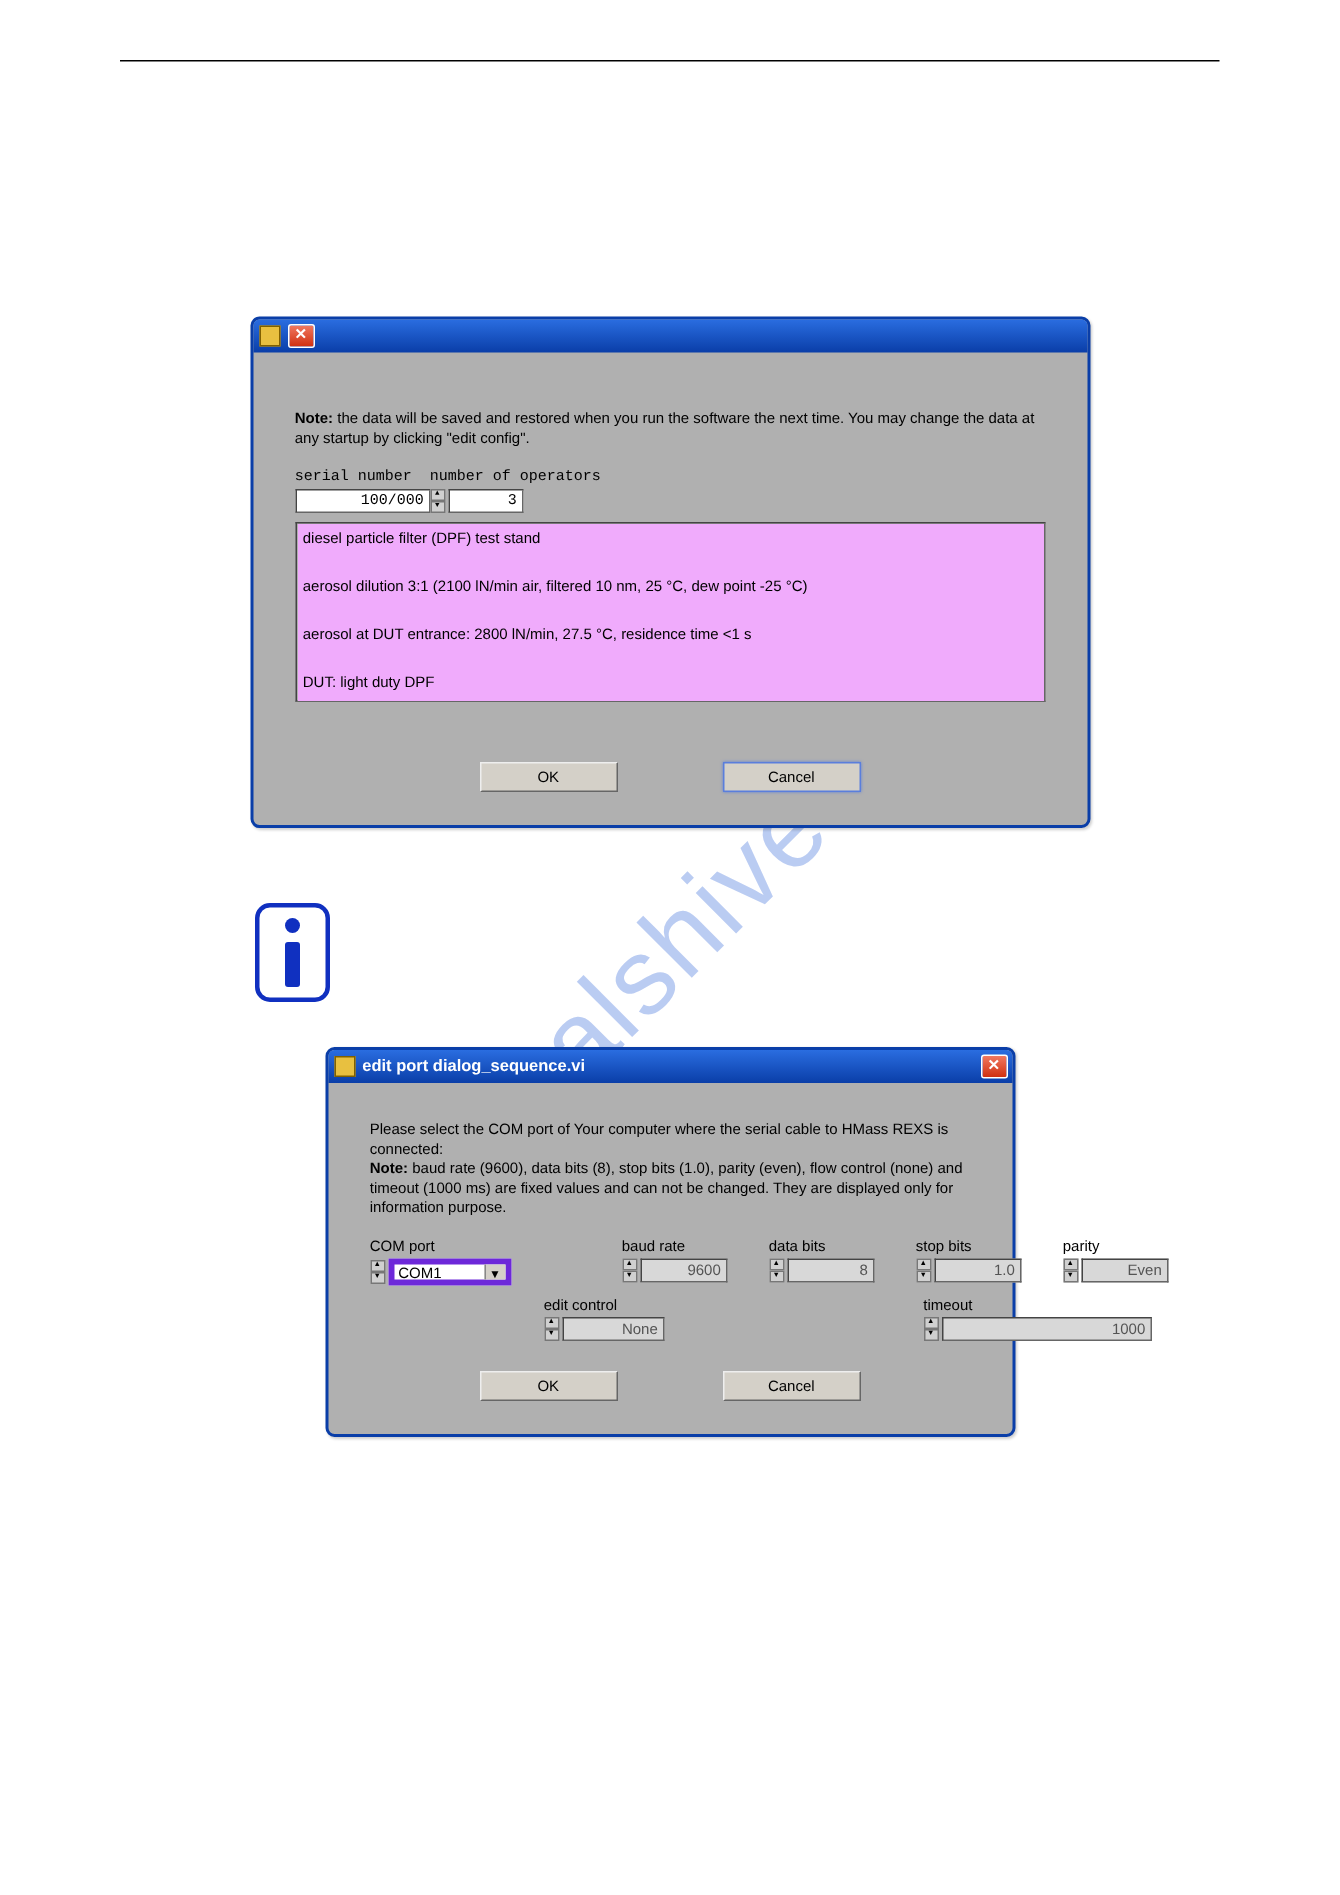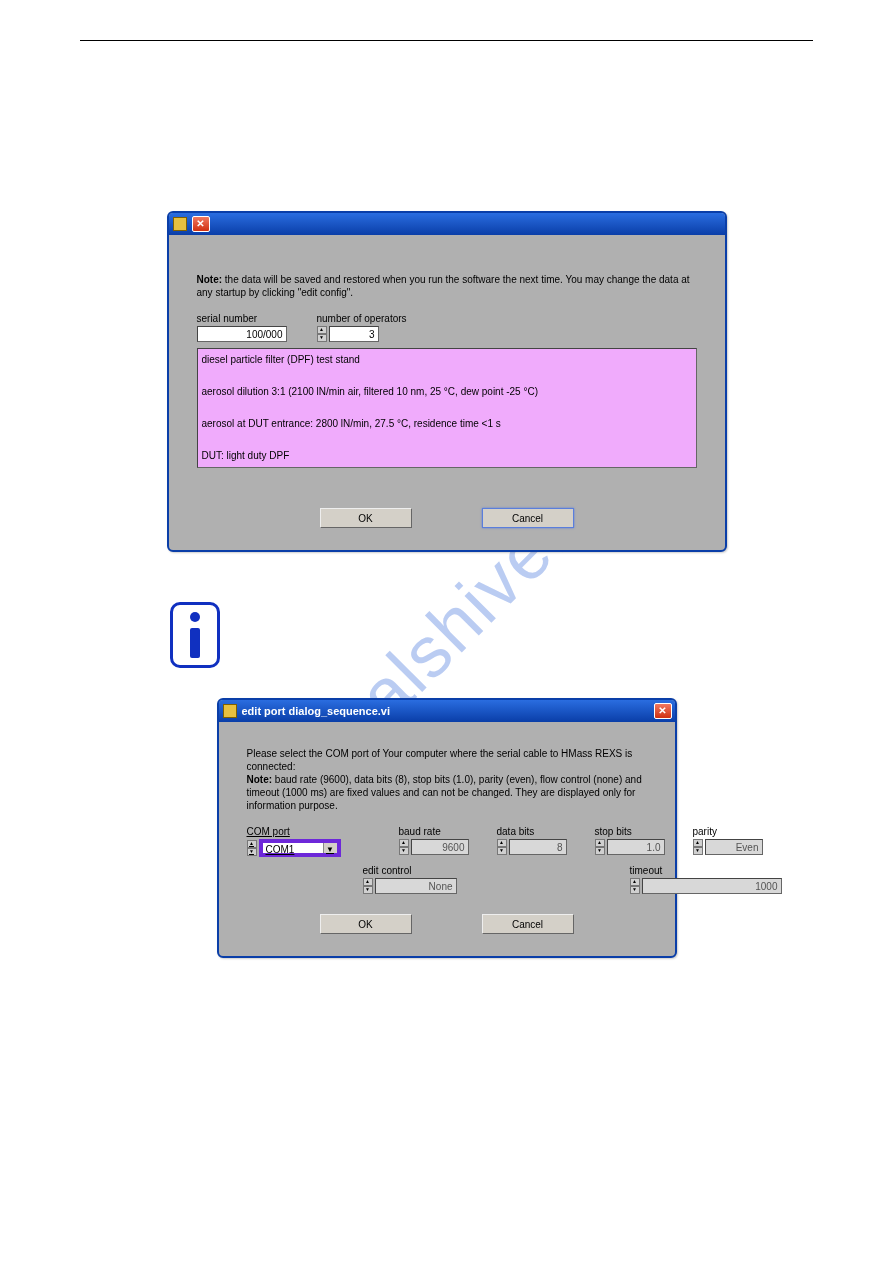--- a/index.html
+++ b/index.html
@@ -79,21 +79,21 @@
     text-align: center;
     line-height: 13px;
     cursor: pointer;
   }
   .dialog-body {
     padding: 25px 28px 22px 28px;
     color: #000;
     font-size: 10px;
   }
   .instruction { margin-bottom: 14px; line-height: 1.3; }
-  .field-row { display: flex; gap: 30px; margin-bottom: 6px; }
+  .field-row { display: flex; margin-bottom: 6px; font-family: Liberation Mono, monospace; }
   .field-group { display: flex; flex-direction: column; }
   .field-label { font-size: 10px; margin-bottom: 2px; }
   .text-input {
     background: #fff;
     border: 1px solid #666;
     border-top-color: #444;
     border-left-color: #444;
     padding: 1px 3px;
     font-size: 10px;
     height: 16px;
@@ -179,21 +179,21 @@
     line-height: 14px;
   }
   .port-grid {
     display: flex;
     gap: 28px;
     margin-top: 8px;
   }
   .port-grid .field-group { }
   .port-grid .text-input { width: 58px; }
   .com-wrap { display:flex; align-items:center; }
-  .com-label-wrap { margin-right: 30px; text-decoration: underline; }
+  .com-label-wrap { margin-right: 46px; }
   .info-icon {
     width: 50px;
     height: 66px;
     margin-left: 90px;
     margin-top: 50px;
     position: relative;
     z-index: 2;
   }
   .info-icon-rect {
     width: 50px;
@@ -352,21 +352,21 @@
       </div>
 
       <div class="port-row2">
         <div class="field-group">
           <span class="field-label">edit control</span>
           <div class="spin-input-wrap">
             <div class="spinner-btns">
               <div class="spin-btn">▲</div>
                 <div class="spin-btn">▼</div>
             </div>
-            <input class="text-input disabled" style="width: 82px;" disabled="" value="None">
+            <input class="text-input disabled" style="width: 68px;" disabled="" value="None">
           </div>
         </div>
         <div class="field-group" style="margin-left:145px;">
           <span class="field-label">timeout</span>
           <div class="spin-input-wrap">
             <div class="spinner-btns">
               <div class="spin-btn">▲</div>
                 <div class="spin-btn">▼</div>
             </div>
             <input class="text-input disabled" disabled="" value="1000" style="">

